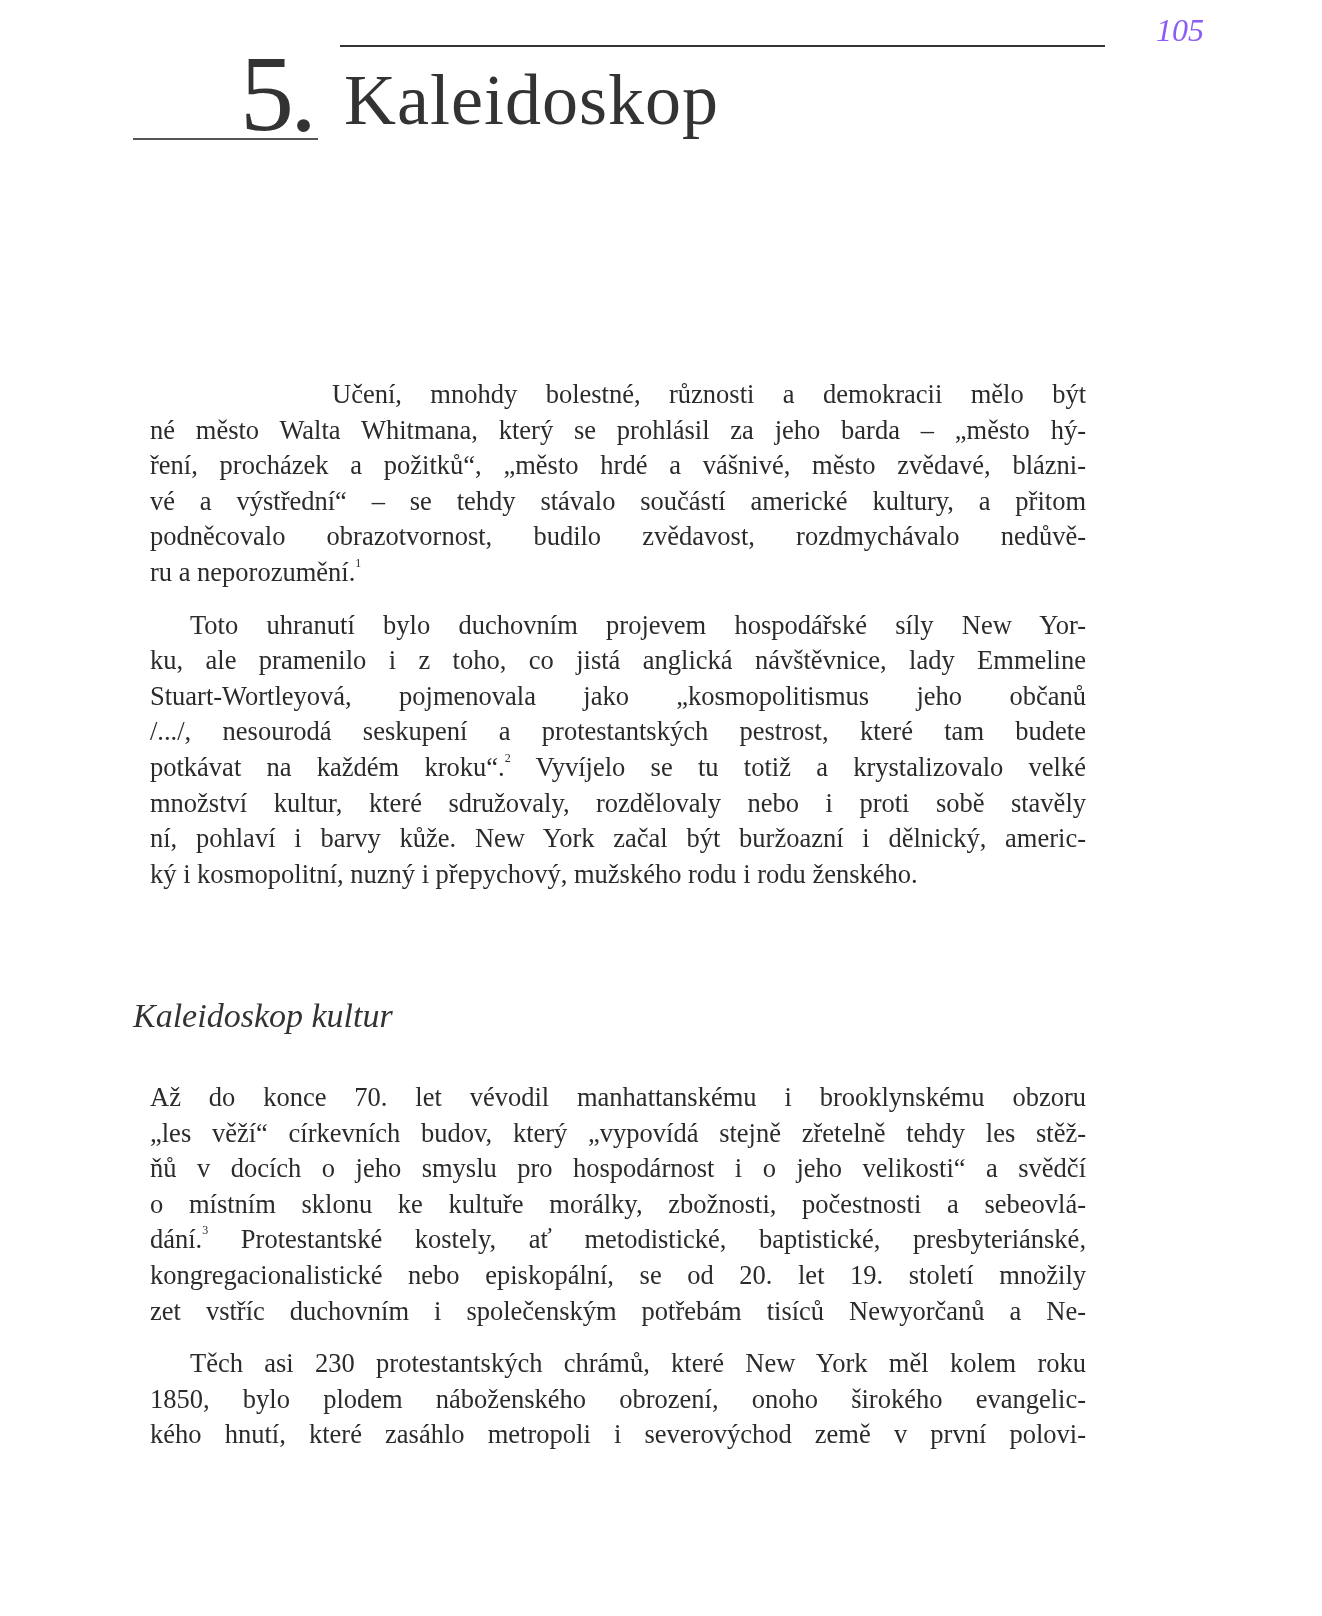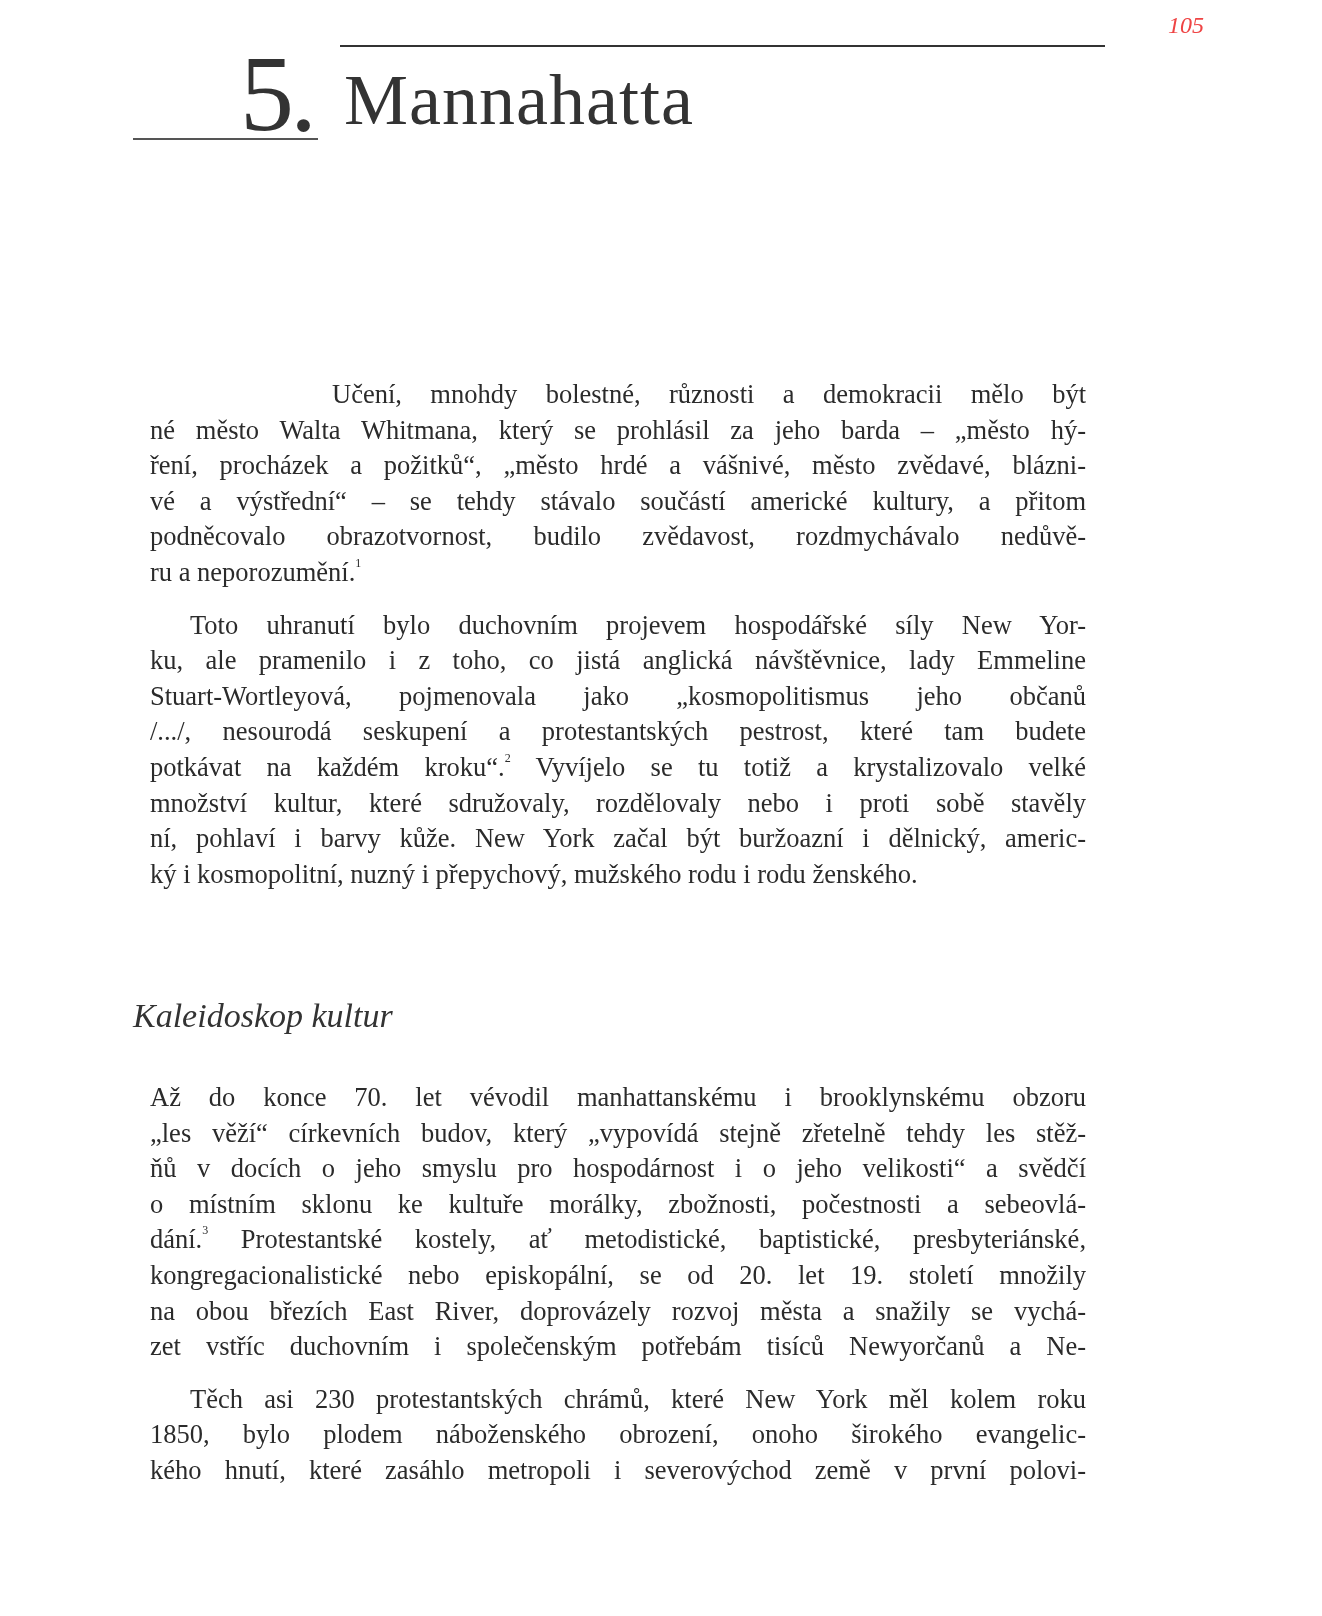--- a/index.html
+++ b/index.html
@@ -3,21 +3,21 @@
   <meta charset="utf-8">
   <style>
     html, body { margin: 0; padding: 0; background: #ffffff; }
     body {
       width: 1322px; height: 1616px; position: relative; overflow: hidden;
       font-family: "Liberation Serif", "DejaVu Serif", serif;
       color: #2a2a2a;
     }
     .page-number {
       position: absolute; top: 12px; right: 118px;
-      font-style: italic; font-size: 24px; color: #ef4444;
+      font-style: italic; font-size: 32px; color: #8b5cf6;
     }
     .rule-top {
       position: absolute; left: 340px; top: 45px; width: 765px; height: 2px;
       background: #333;
     }
     .rule-bottom {
       position: absolute; left: 133px; top: 138px; width: 185px; height: 2px;
       background: #555;
     }
     .chapter-number {
@@ -48,21 +48,21 @@
     }
     sup { font-size: 12px; vertical-align: 14px; line-height: 0; }
   </style>
 </head>
 <body>
 
 <div class="page-number">105</div>
 <div class="rule-top"></div>
 <div class="rule-bottom"></div>
 <div class="chapter-number">5.</div>
-<h1 class="chapter-title" style="margin:0;">Mannahatta</h1>
+<h1 class="chapter-title" style="margin:0;">Kaleidoskop</h1>
 
 <div class="text-block block-1">
   <p>
     <span class="line big-indent">Učení, mnohdy bolestné, různosti a demokracii mělo být</span>
     <span class="line">né město Walta Whitmana, který se prohlásil za jeho barda – „město hý-</span>
     <span class="line">ření, procházek a požitků“, „město hrdé a vášnivé, město zvědavé, blázni-</span>
     <span class="line">vé a výstřední“ – se tehdy stávalo součástí americké kultury, a přitom</span>
     <span class="line">podněcovalo obrazotvornost, budilo zvědavost, rozdmychávalo nedůvě-</span>
     <span class="line last"><span>ru a neporozumění.</span><sup>1</sup></span>
   </p>
@@ -81,21 +81,20 @@
 <h2 class="section-heading" style="margin:0;font-weight:normal;text-align:center;">Kaleidoskop kultur</h2>
 
 <div class="text-block block-2">
   <p>
     <span class="line">Až do konce 70. let vévodil manhattanskému i brooklynskému obzoru</span>
     <span class="line">„les věží“ církevních budov, který „vypovídá stejně zřetelně tehdy les stěž-</span>
     <span class="line">ňů v docích o jeho smyslu pro hospodárnost i o jeho velikosti“ a svědčí</span>
     <span class="line">o místním sklonu ke kultuře morálky, zbožnosti, počestnosti a sebeovlá-</span>
     <span class="line"><span>dání.</span><sup>3</sup> <span>Protestantské kostely, ať metodistické, baptistické, presbyteriánské,</span></span>
     <span class="line">kongregacionalistické nebo episkopální, se od 20. let 19. století množily</span>
-    <span class="line">na obou březích East River, doprovázely rozvoj města a snažily se vychá-</span>
     <span class="line">zet vstříc duchovním i společenským potřebám tisíců Newyorčanů a Ne-</span>
   </p>
   <p>
     <span class="line indent">Těch asi 230 protestantských chrámů, které New York měl kolem roku</span>
     <span class="line">1850, bylo plodem náboženského obrození, onoho širokého evangelic-</span>
     <span class="line">kého hnutí, které zasáhlo metropoli i severovýchod země v první polovi-</span>
   </p>
 </div>
 
 </body></html>

